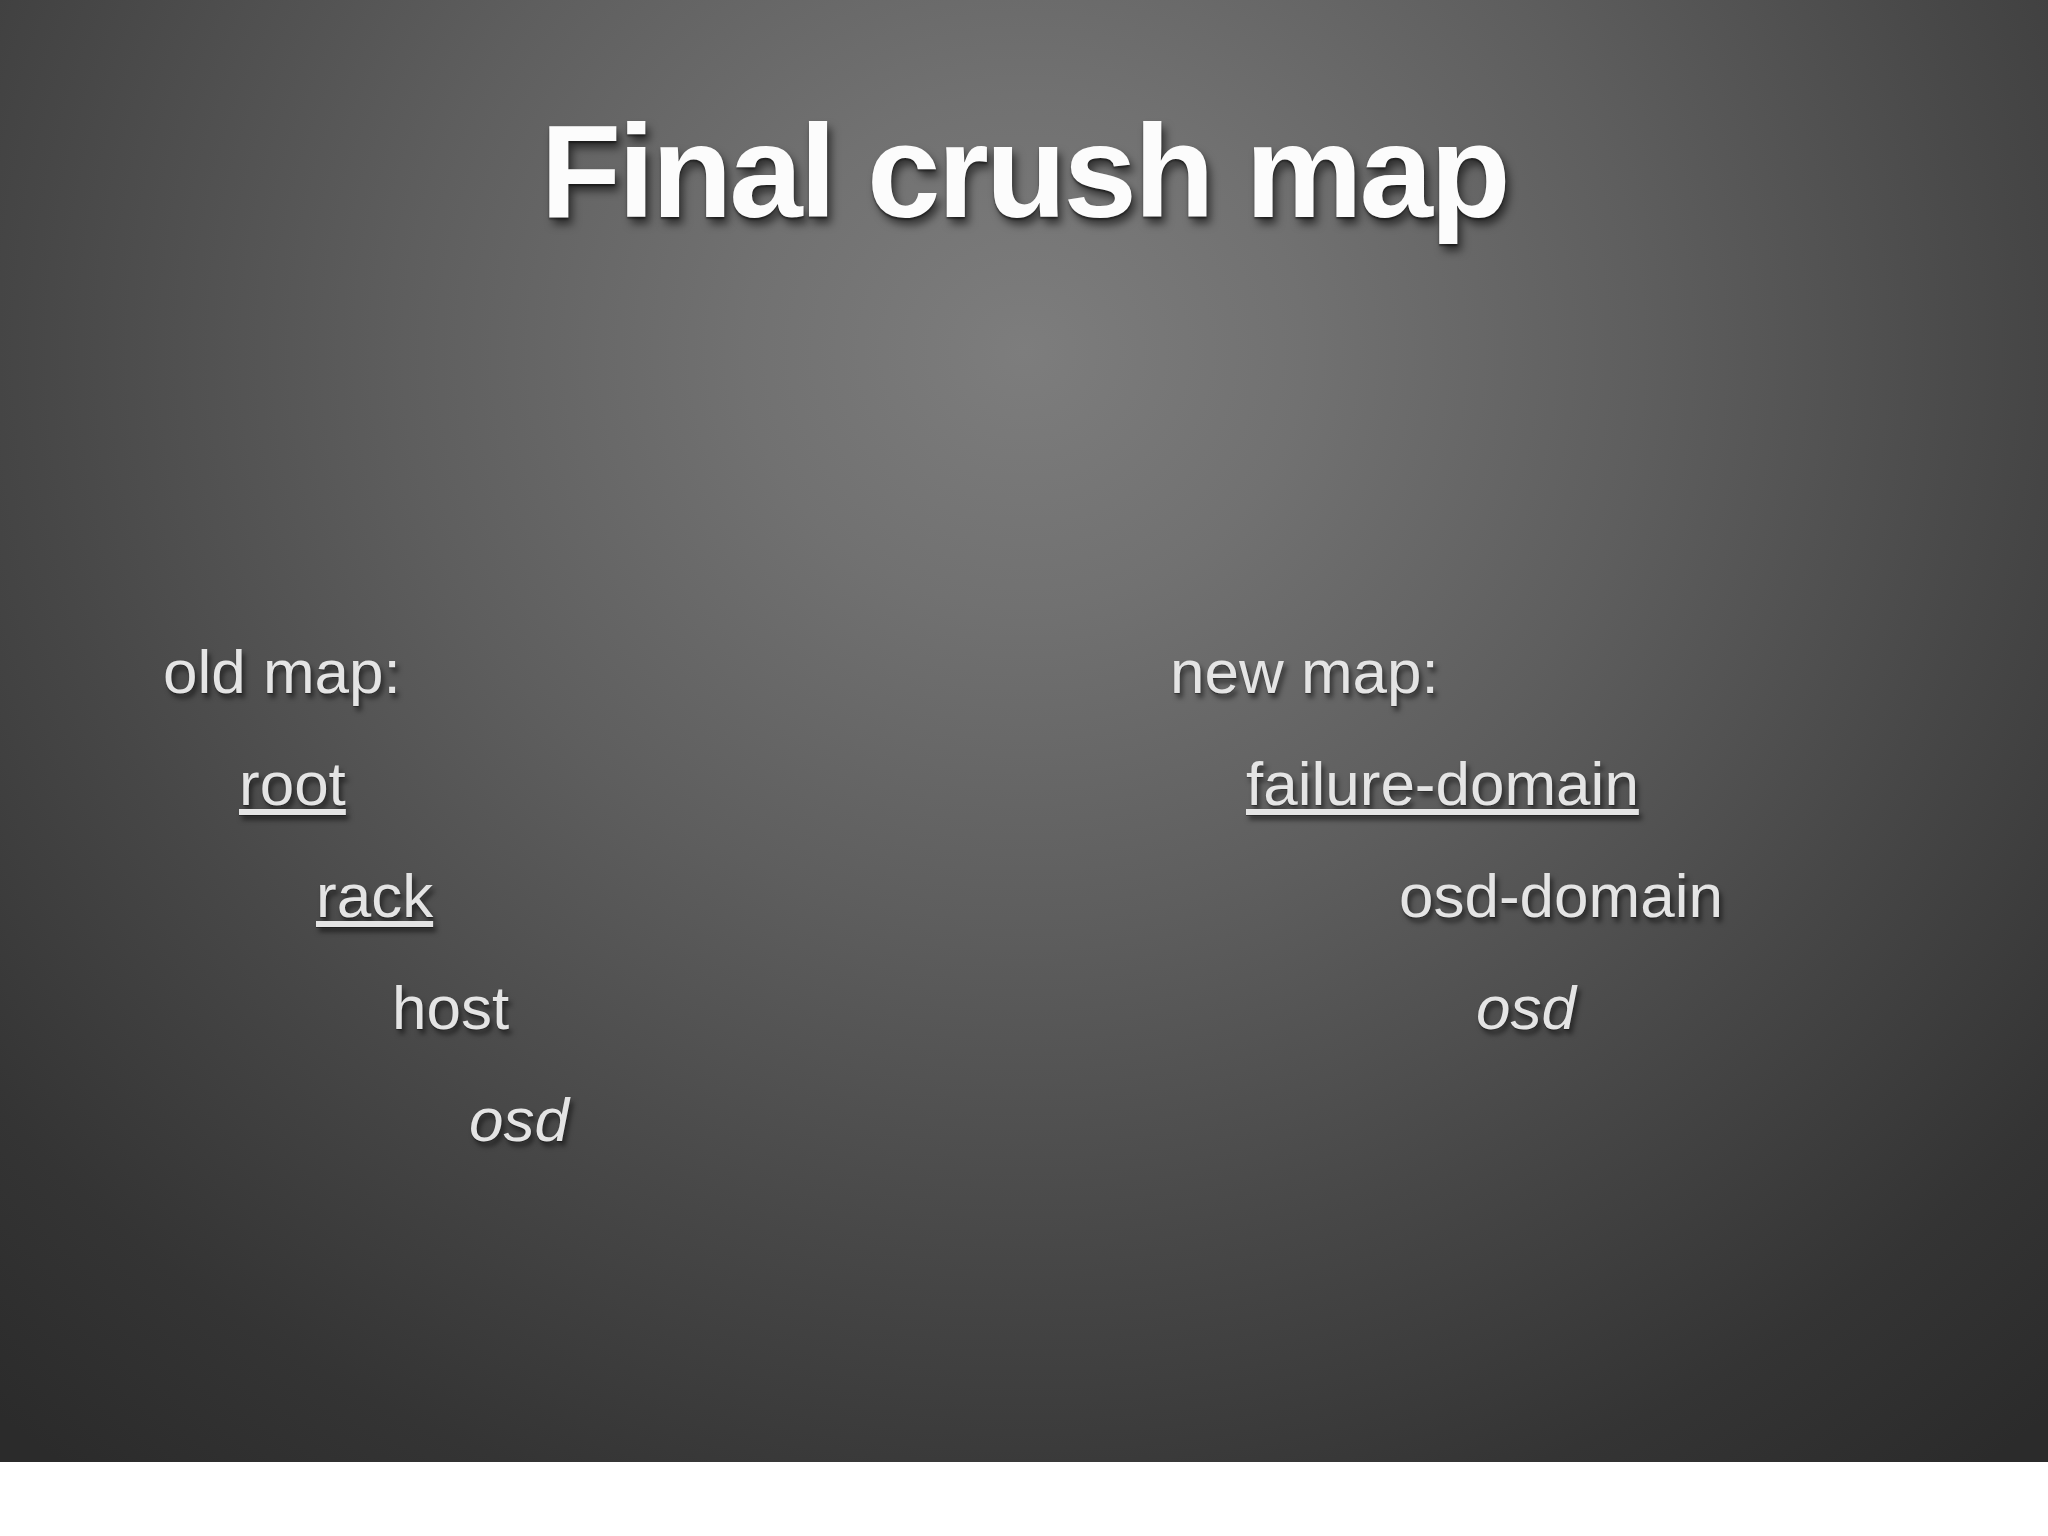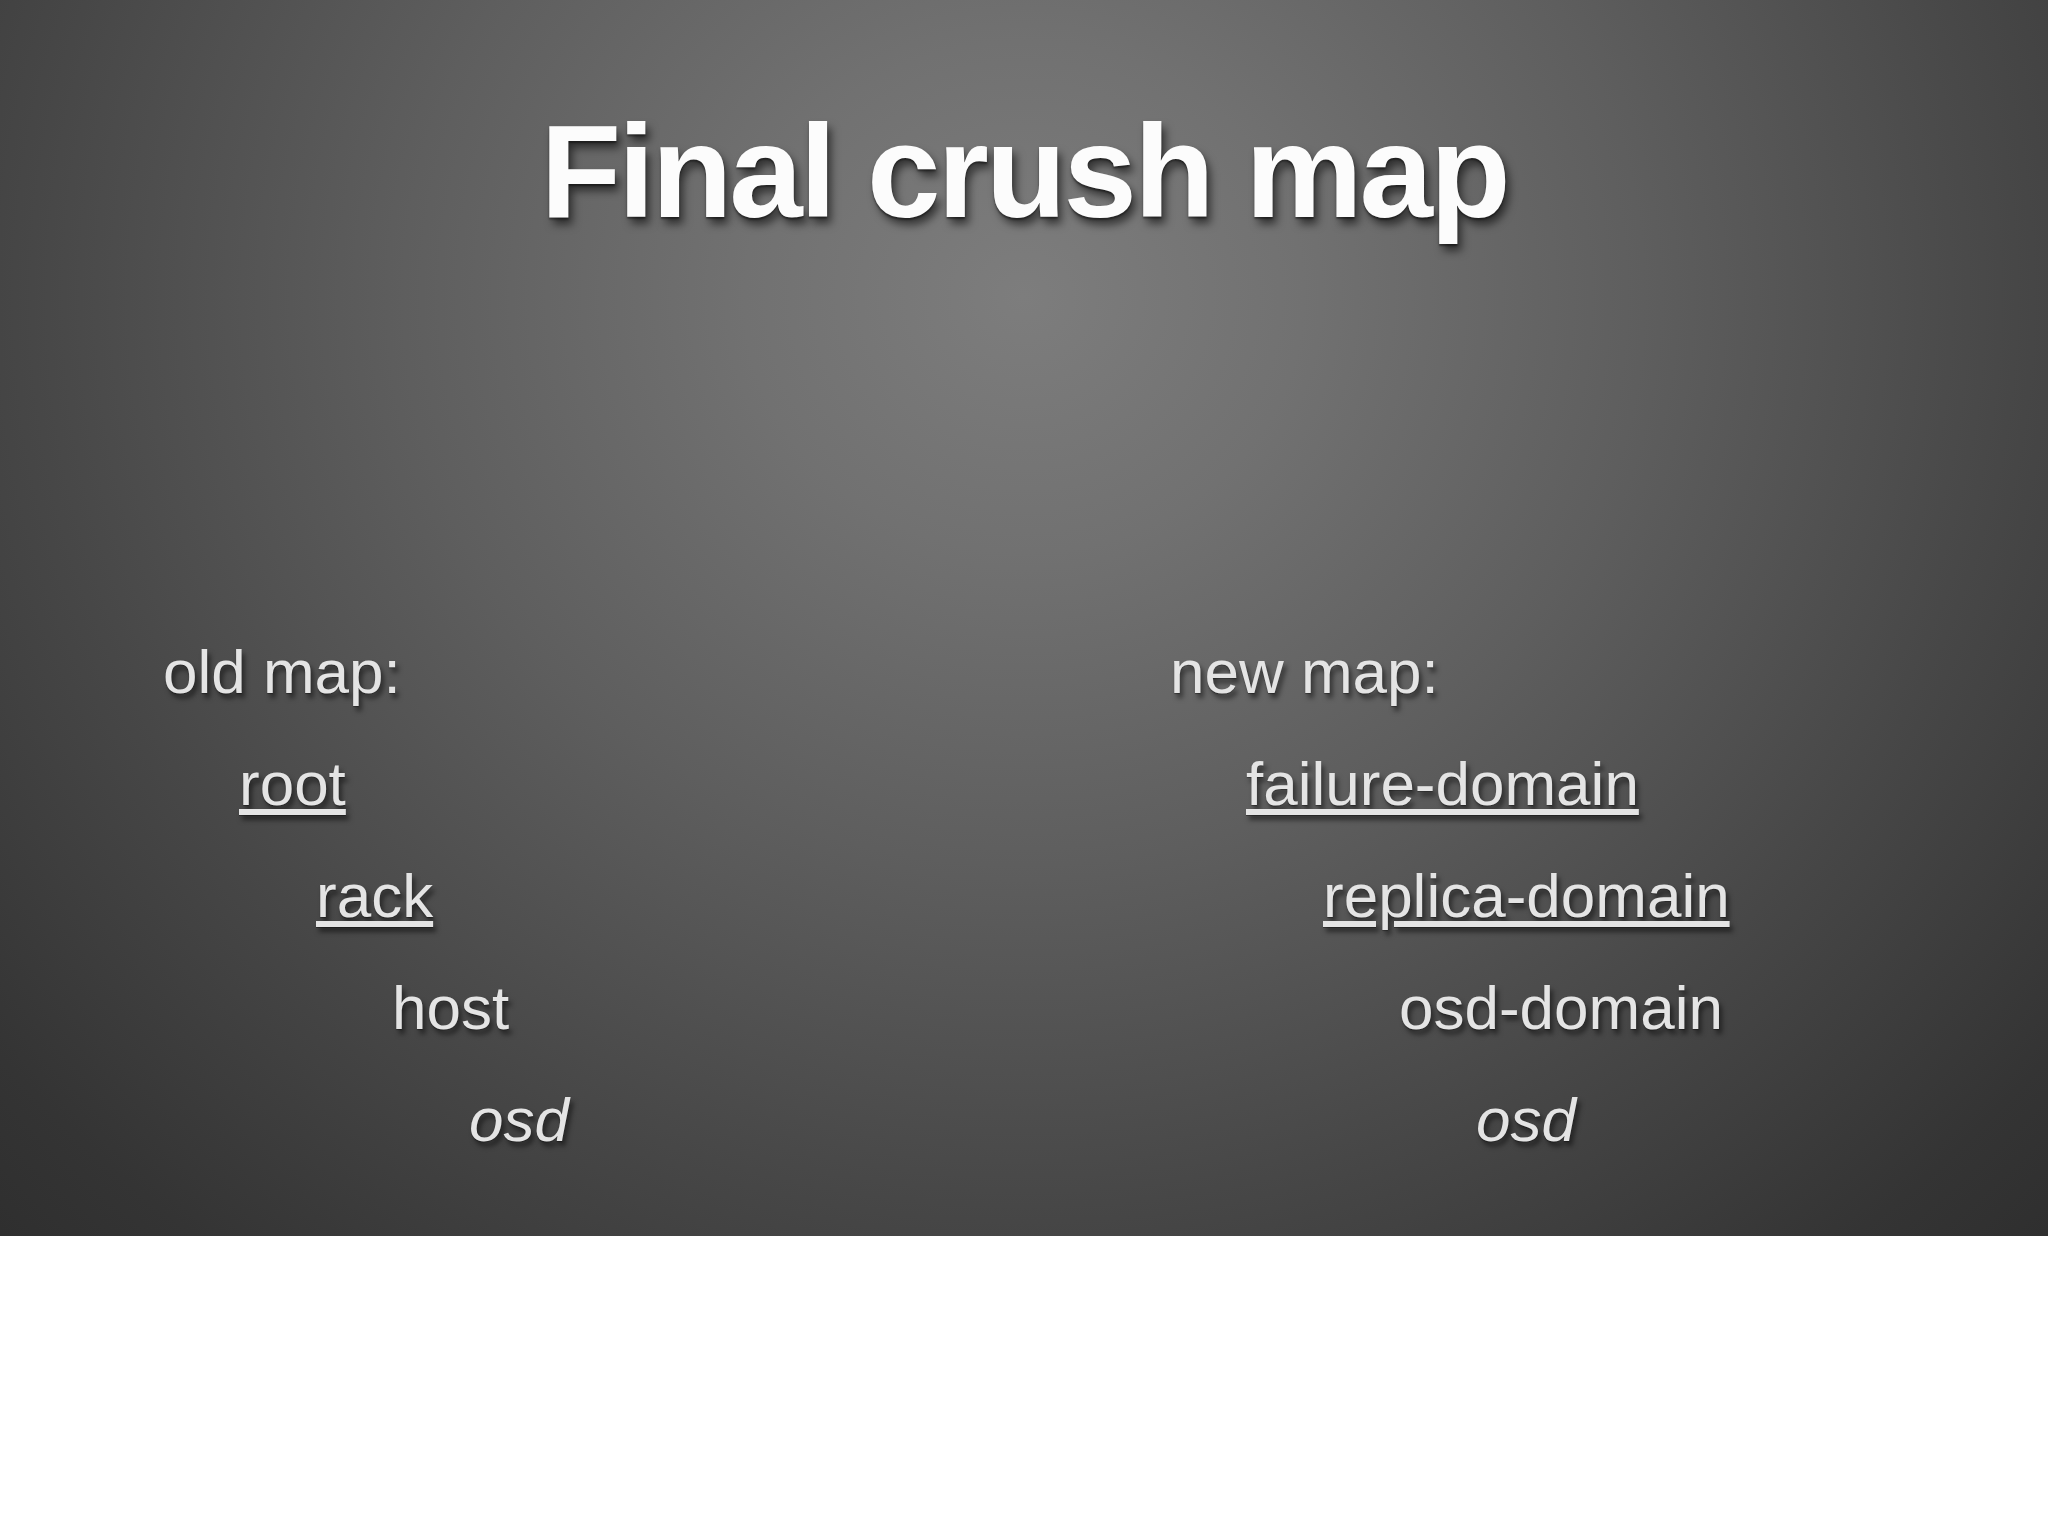--- a/index.html
+++ b/index.html
@@ -8,21 +8,21 @@
   }
   body {
     width: 2048px;
     height: 1536px;
     overflow: hidden;
     font-family: "Liberation Sans", sans-serif;
   }
   .slide {
     position: relative;
     width: 2048px;
-    height: 1236px;
+    height: 1462px;
     background: #3a3a3a;
     background-image: radial-gradient(ellipse 1550px 1420px at 50% 24%,
       #7d7d7d 0%,
       #717171 18%,
       #5e5e5e 40%,
       #474747 64%,
       #343434 85%,
       #2b2b2b 100%);
   }
   .title {
@@ -67,18 +67,17 @@
     <div class="line indent-0">old map:</div>
     <div class="line indent-1">root</div>
     <div class="line indent-2">rack</div>
     <div class="line indent-3">host</div>
     <div class="line indent-4">osd</div>
   </div>
 
   <div class="column col-right">
     <div class="line indent-0">new map:</div>
     <div class="line indent-1">failure-domain</div>
-    <div class="line indent-2">replica-domain</div>
     <div class="line indent-3">osd-domain</div>
     <div class="line indent-4">osd</div>
   </div>
 
 </div>
 
 </body></html>

